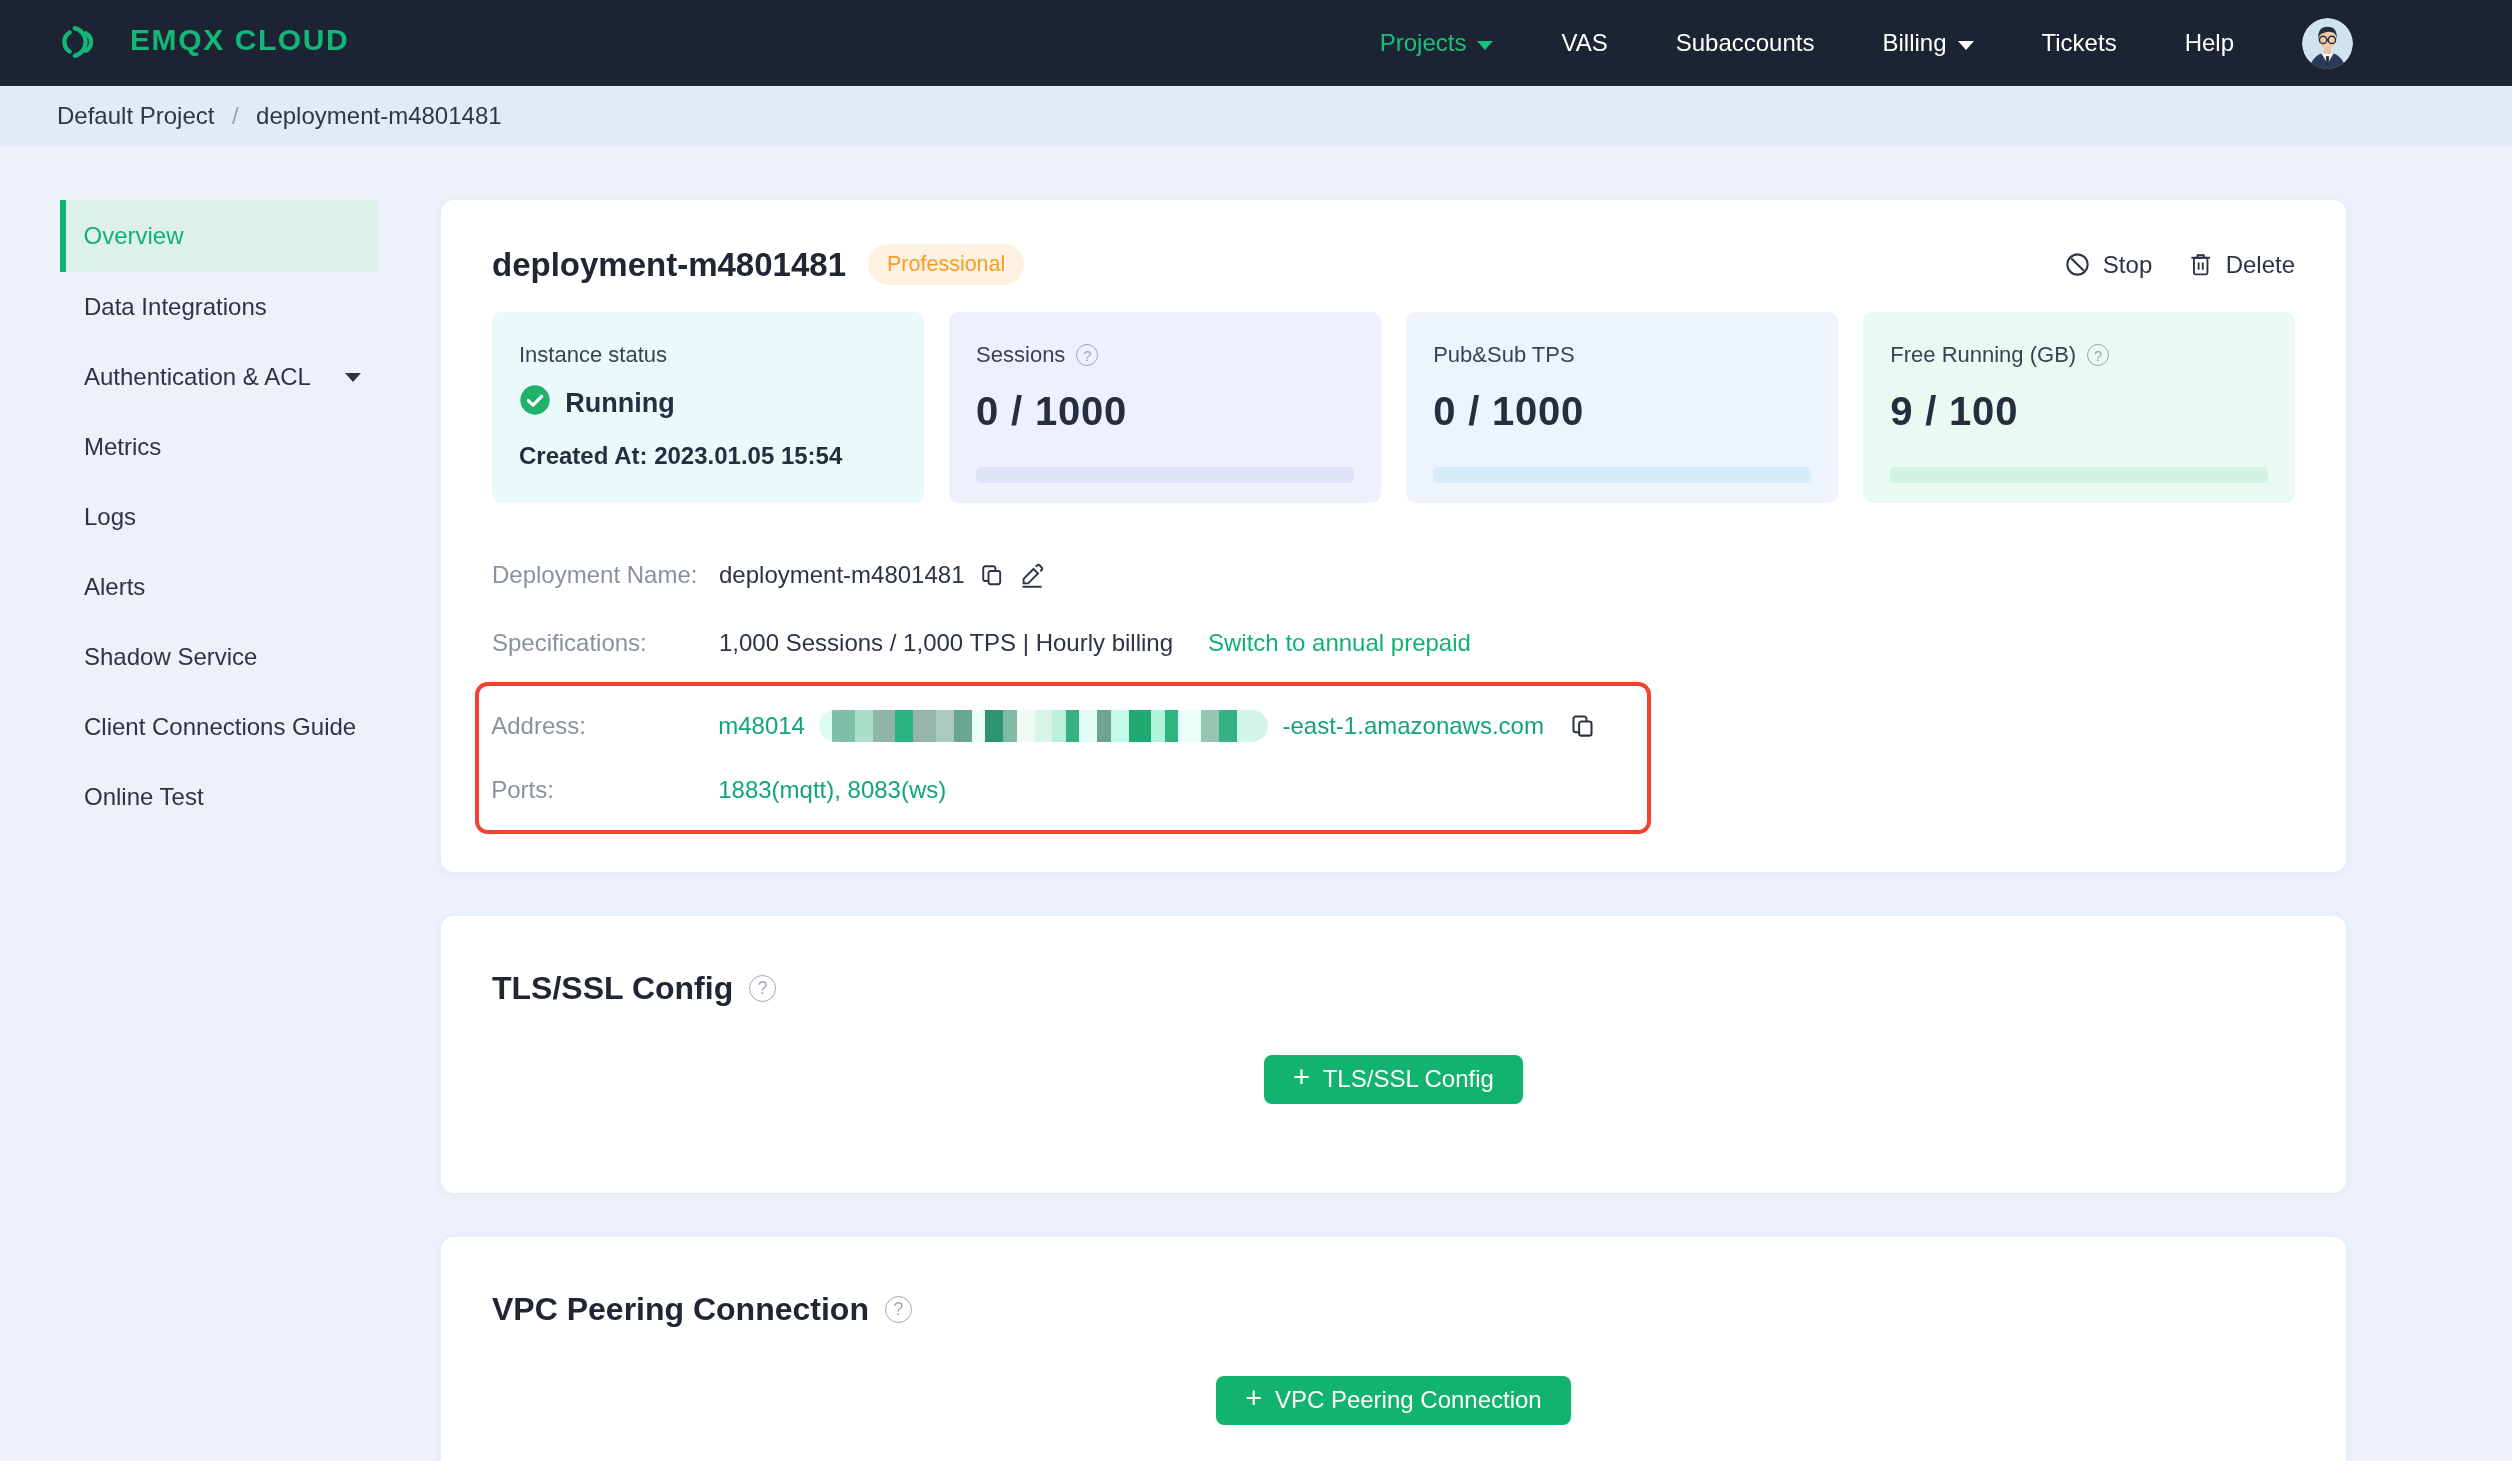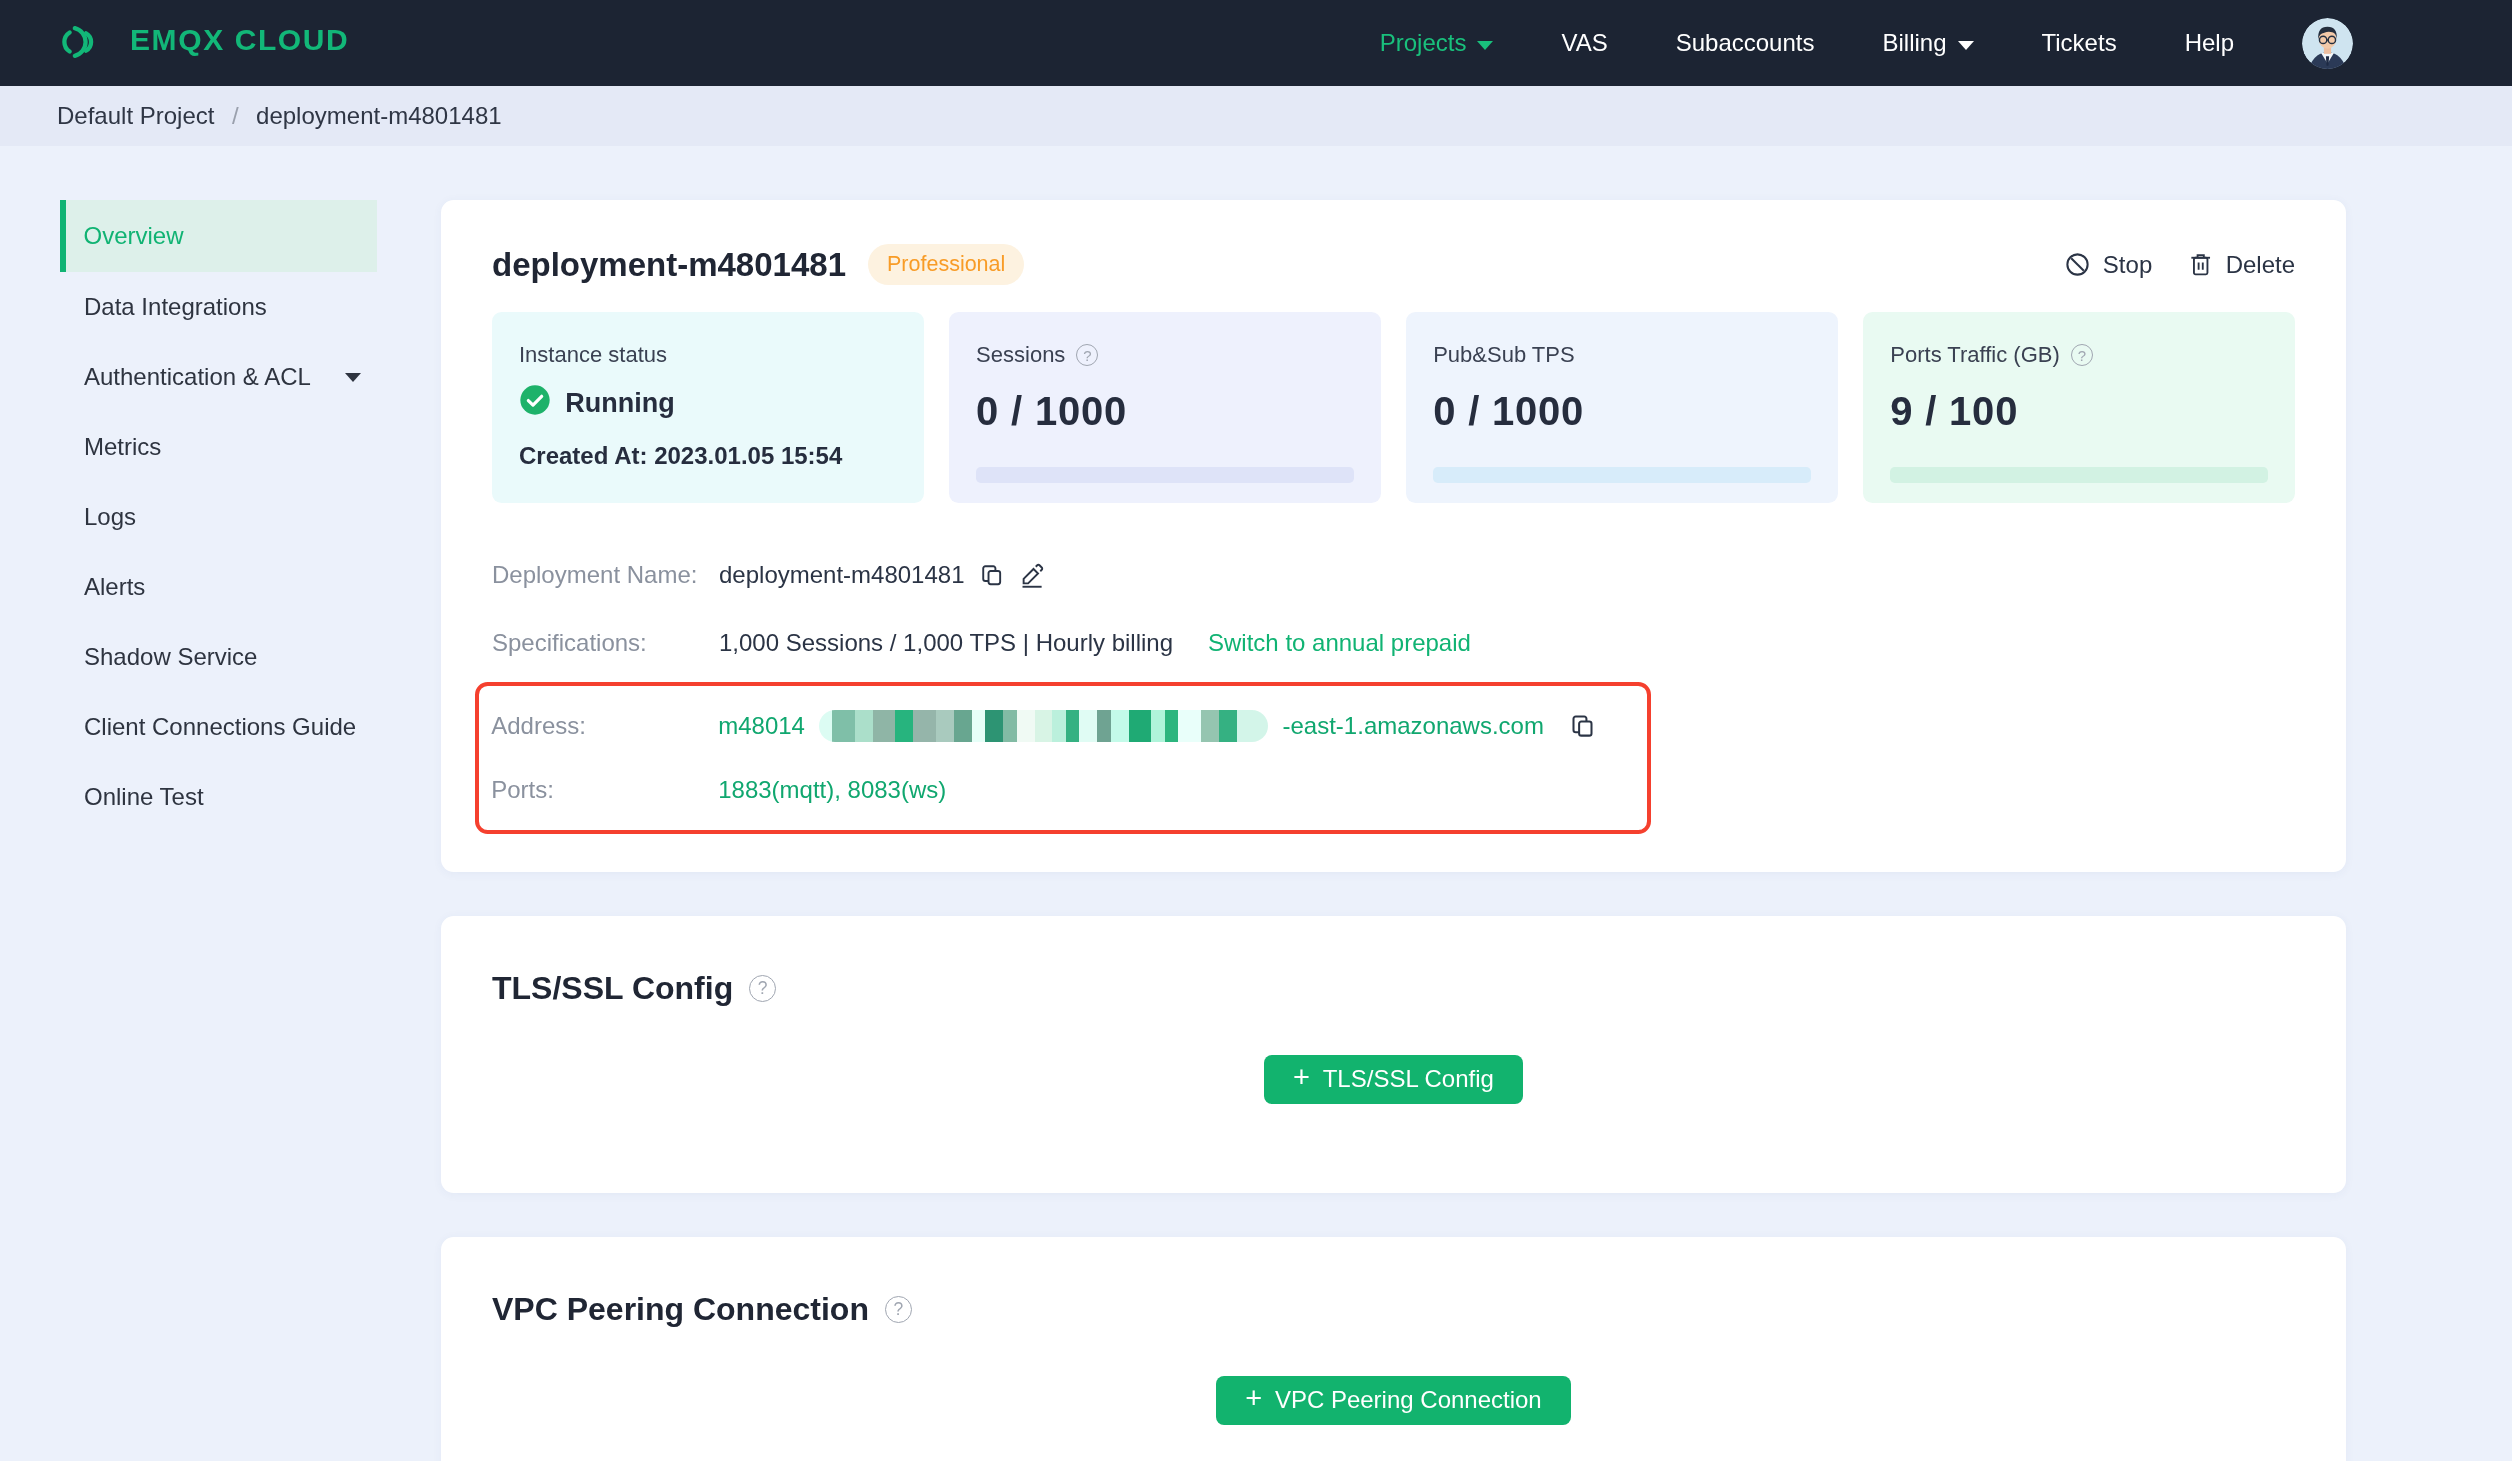--- a/index.html
+++ b/index.html
@@ -245,21 +245,21 @@
         <div class="stat-card stat-tps">
           <div class="stat-label">
             <span>Pub&amp;Sub TPS</span>
           </div>
           <div class="stat-value">0 / 1000</div>
           <div class="progress"></div>
         </div>
 
         <div class="stat-card stat-traffic">
           <div class="stat-label">
-            <span>Ports Traffic (GB)</span>
+            <span>Free Running (GB)</span>
             <span class="help small">?</span>
           </div>
           <div class="stat-value">9 / 100</div>
           <div class="progress"></div>
         </div>
       </div>
 
       <div class="details">
         <div class="detail-row">
           <span class="detail-label">Deployment Name:</span>

